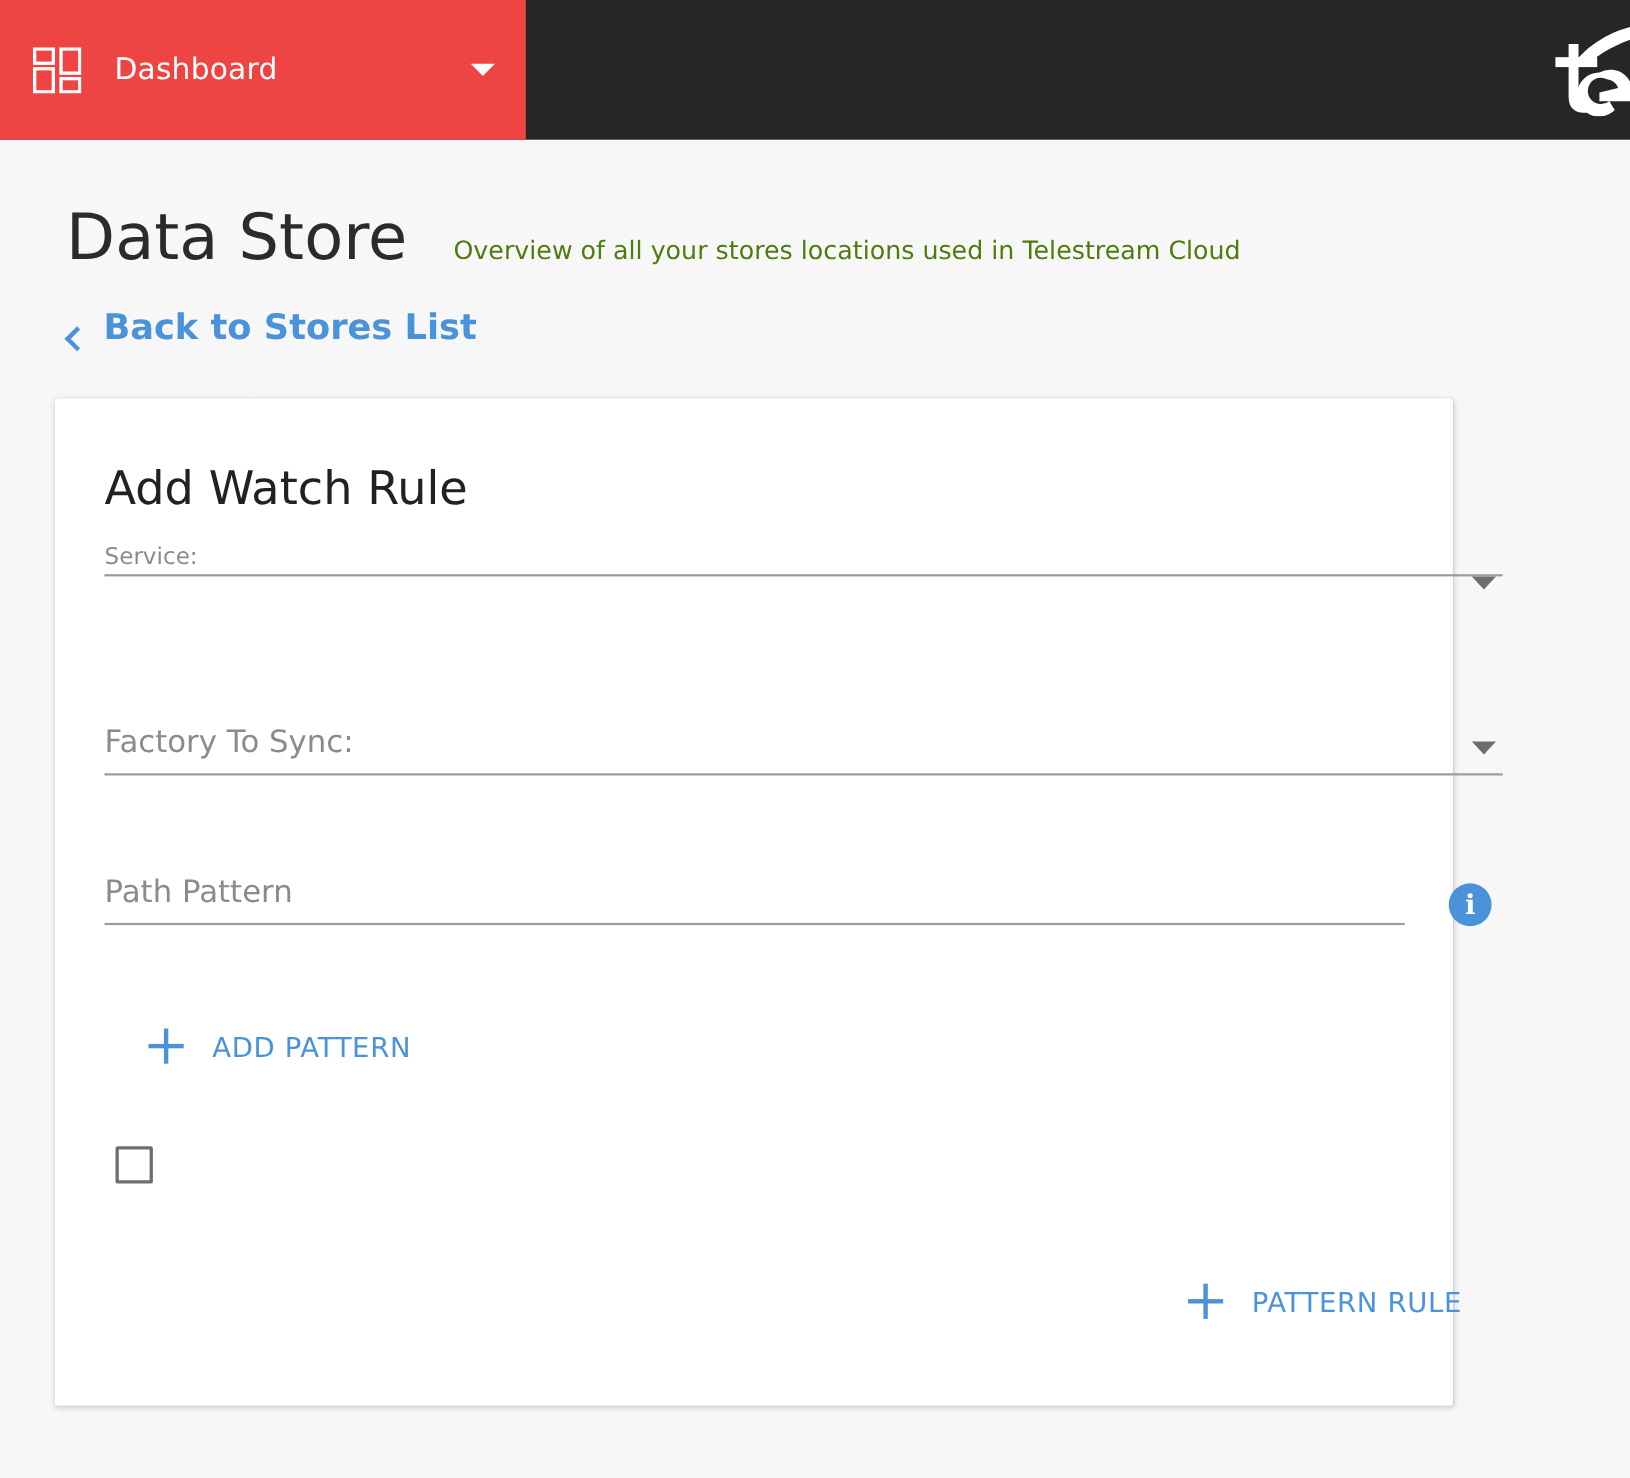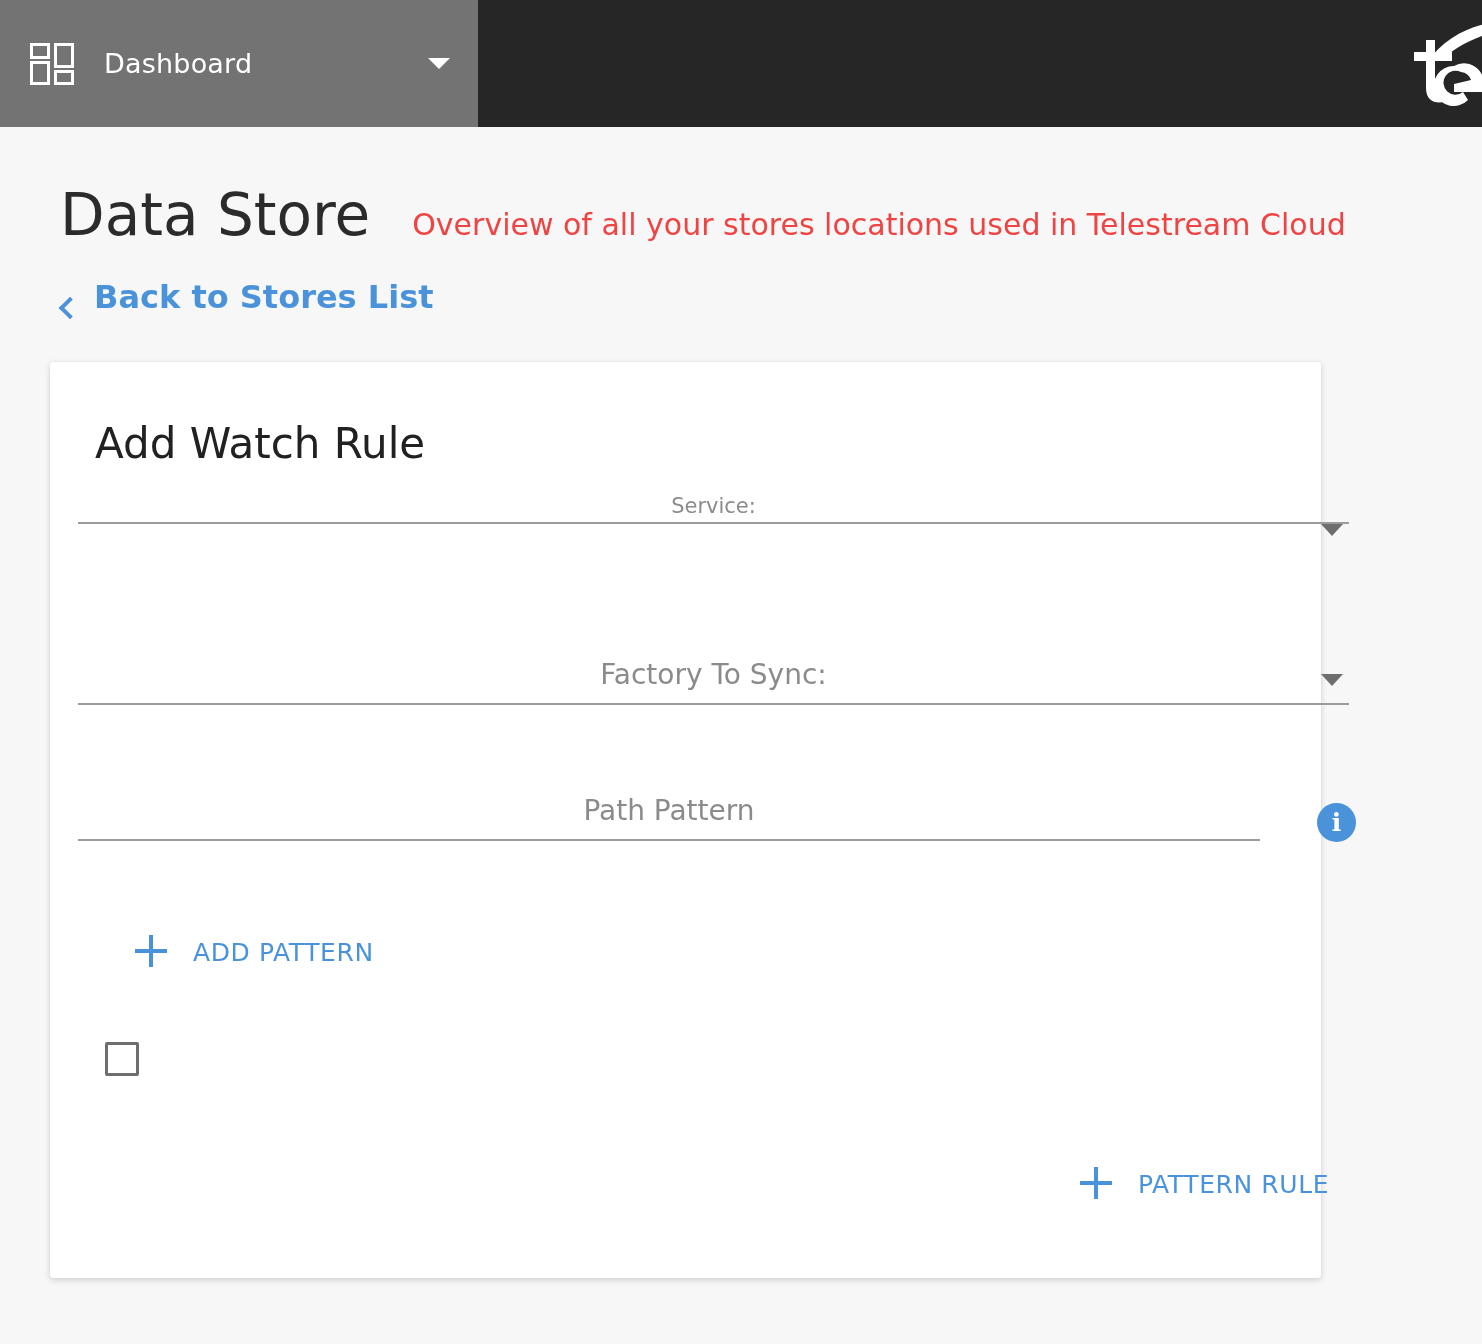--- a/index.html
+++ b/index.html
@@ -13,21 +13,21 @@
 
   
   .topbar {
     position: absolute; top: 0; left: 0;
     width: 1482px; height: 127px;
     background: #262626;
     display: flex; align-items: stretch;
   }
   .nav-dashboard {
     width: 478px; height: 127px;
-    background: #737373;
+    background: #ef4444;
     display: flex; align-items: center;
     padding: 0 28px 0 30px;
     cursor: pointer;
     flex: none;
   }
   .dash-icon { width: 44px; height: 42px; flex: none; }
   .nav-label {
     color: #ffffff;
     font-size: 27px;
     font-weight: 400;
@@ -57,22 +57,22 @@
     display: flex; align-items: baseline;
   }
   .page-title {
     font-size: 58px;
     font-weight: 400;
     color: #2b2b2b;
     line-height: 1;
     white-space: nowrap;
   }
   .page-subtitle {
-    font-size: 30px;
-    color: #ef4444;
+    font-size: 23px;
+    color: #4d7c0f;
     margin-left: 42px;
     white-space: nowrap;
   }
   .back-link {
     position: absolute;
     left: 62px; top: 278px;
     display: flex; align-items: flex-end;
     color: #4a93db;
     font-size: 32px;
     cursor: pointer;
@@ -104,22 +104,21 @@
     left: 45px; top: 57px;
     font-size: 42px;
     color: #212121;
     font-weight: 400;
     white-space: nowrap;
   }
 
   
   .field {
     position: absolute;
-    left: 28px;
-    text-align: center;
+    left: 45px;
   }
   .field-label {
     font-size: 21px;
     color: #8b8b8b;
     display: block;
     margin-bottom: 4px;
   }
   .field-value {
     font-size: 28px;
     color: #222222;

